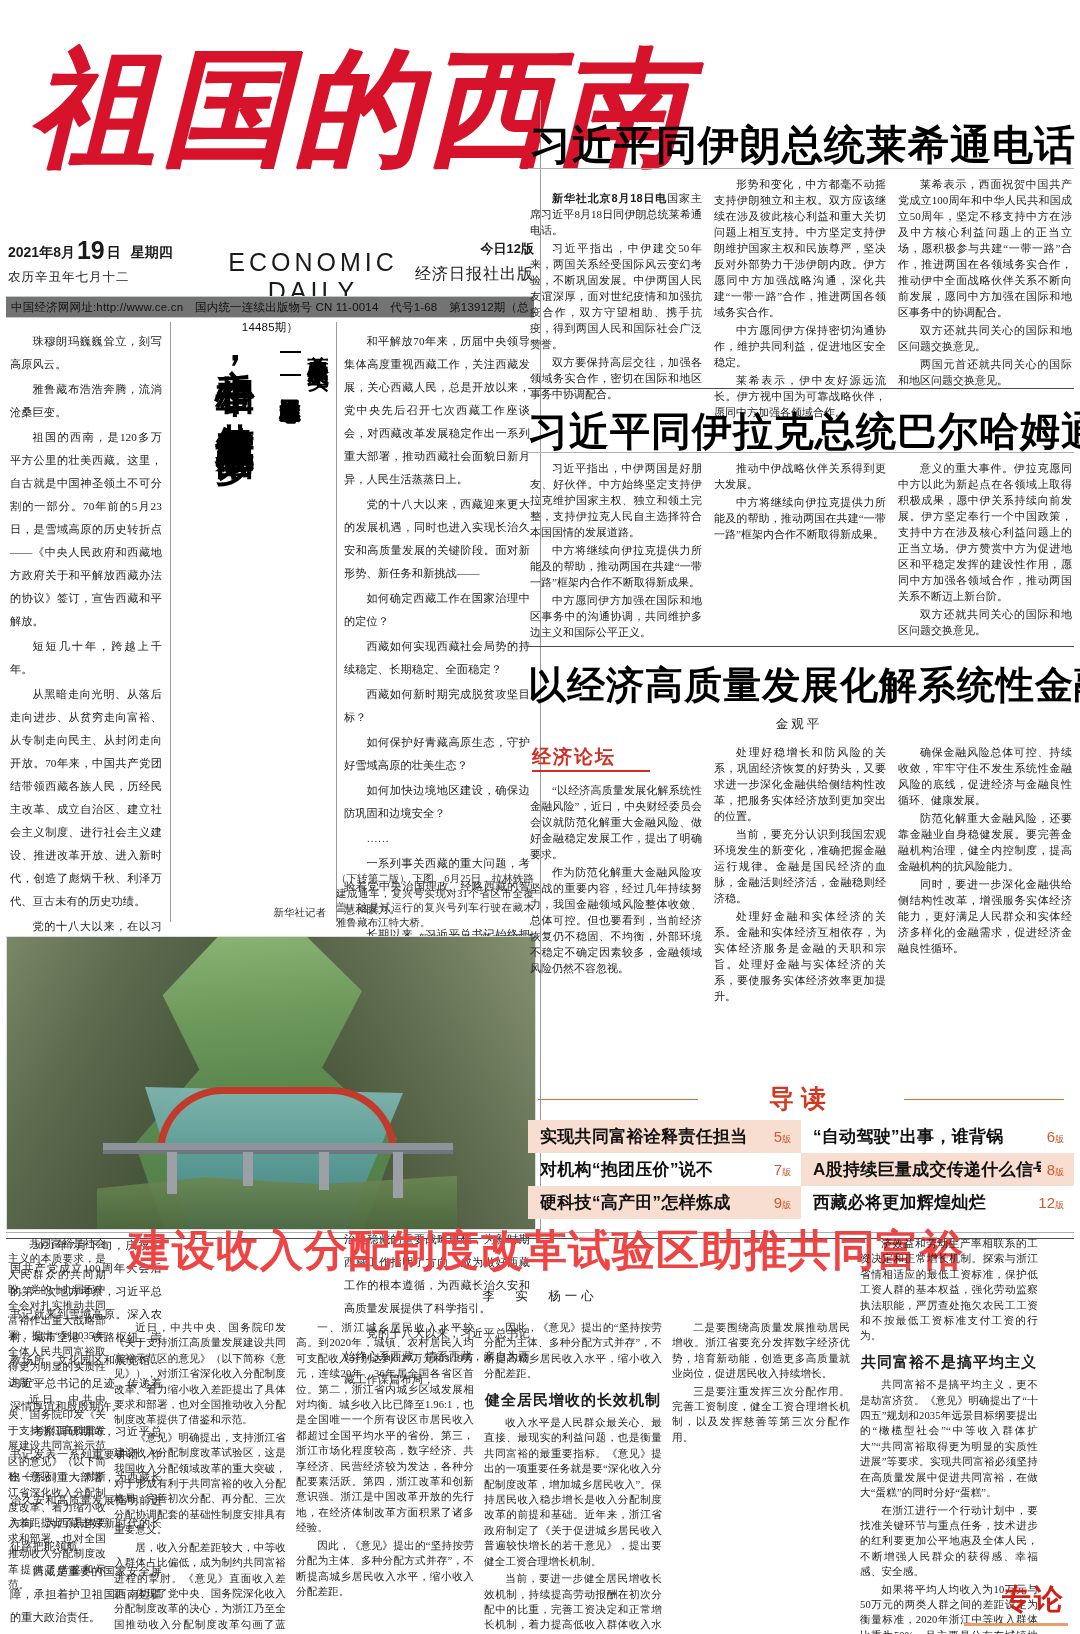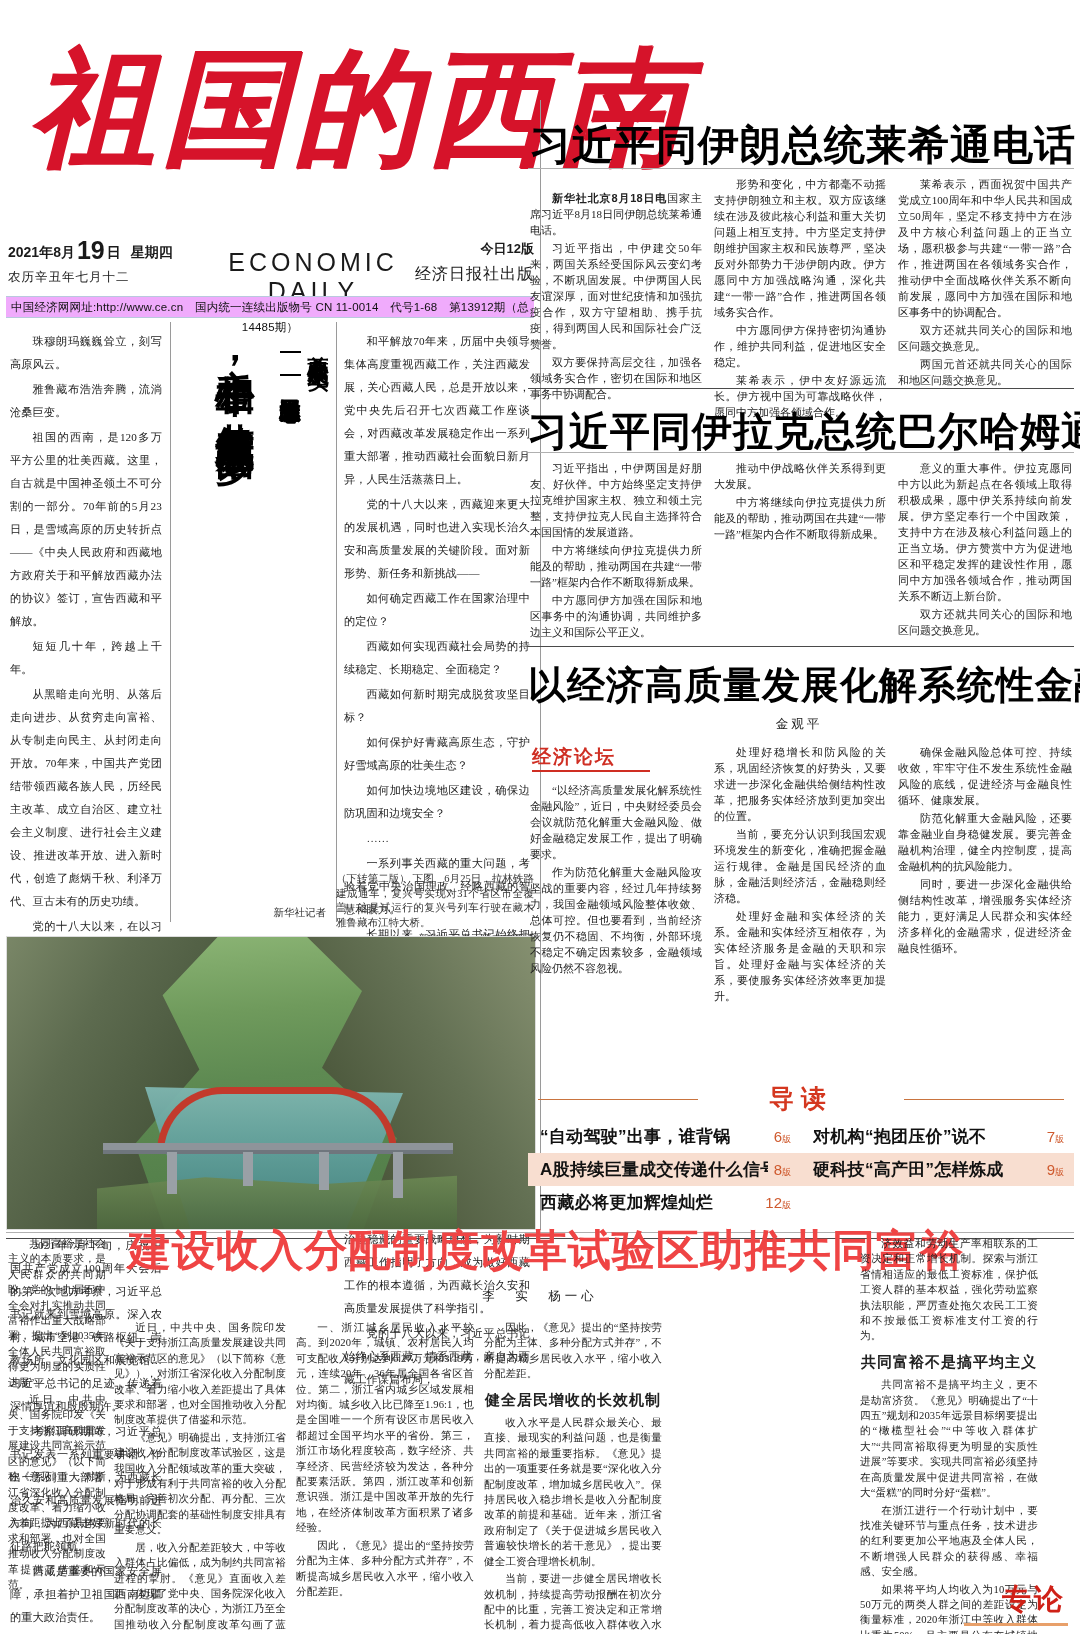--- a/index.html
+++ b/index.html
@@ -27,21 +27,21 @@
   .dateline2{font-size:12.5px;margin-top:4px;letter-spacing:1px;}
   .eng-title{
     position:absolute;left:188px;top:248px;width:250px;text-align:center;
     font-family:"Liberation Sans",sans-serif;font-size:25px;letter-spacing:4px;
   }
   .rightmeta{position:absolute;right:6px;top:240px;text-align:right;}
   .rightmeta .l1{font-family:"Liberation Sans",sans-serif;font-size:13px;font-weight:bold;}
   .rightmeta .l2{font-size:16px;margin-top:6px;letter-spacing:1px;}
   .infobar{
     position:absolute;left:6px;top:296px;width:528px;height:20px;
-    background:#f0abfc;border-top:1px solid #b9c9dd;border-bottom:1px solid #b9c9dd;
+    background:#737373;border-top:1px solid #b9c9dd;border-bottom:1px solid #b9c9dd;
     font-size:11.5px;line-height:20px;text-align:center;letter-spacing:.2px;
     font-family:"Liberation Sans",sans-serif;color:#111;
   }
 
   
   .vrule{position:absolute;background:#9a9a9a;width:1px;}
   .hrule{position:absolute;background:#4a4a4a;height:1px;}
   .hrule.thin{background:#b0b0b0;}
 
   
@@ -322,20 +322,24 @@
     <p>同时，要进一步深化金融供给侧结构性改革，增强服务实体经济能力，更好满足人民群众和实体经济多样化的金融需求，促进经济金融良性循环。</p>
   </div>
 
   <div class="guide">
     <div class="guide-title-row">
       <div class="guide-line l"></div>
       <div class="guide-line r"></div>
       <div class="guide-title">导读</div>
     </div>
     <div class="guide-grid">
+      <div class="gcell tint">
+        <span class="gtext">实现共同富裕诠释责任担当</span>
+        <span class="gpage"><span>5</span><span class="suf">版</span></span>
+      </div>
       <div class="gcell">
         <span class="gtext">“自动驾驶”出事，谁背锅</span>
         <span class="gpage"><span>6</span><span class="suf">版</span></span>
       </div>
       <div class="gcell">
         <span class="gtext">对机构“抱团压价”说不</span>
         <span class="gpage"><span>7</span><span class="suf">版</span></span>
       </div>
       <div class="gcell tint">
         <span class="gtext">A股持续巨量成交传递什么信号</span>
@@ -375,20 +379,24 @@
     <p>因此，《意见》提出的“坚持按劳分配为主体、多种分配方式并存”，不断提高城乡居民收入水平，缩小收入分配差距。</p>
   </div>
 
   <div class="col-text tiny" style="left:484px;top:1320px;width:178px;">
     <p>因此，《意见》提出的“坚持按劳分配为主体、多种分配方式并存”，不断提高城乡居民收入水平，缩小收入分配差距。</p>
     <div class="subhead">健全居民增收的长效机制</div>
     <p>收入水平是人民群众最关心、最直接、最现实的利益问题，也是衡量共同富裕的最重要指标。《意见》提出的一项重要任务就是要“深化收入分配制度改革，增加城乡居民收入”。保持居民收入稳步增长是收入分配制度改革的前提和基础。近年来，浙江省政府制定了《关于促进城乡居民收入普遍较快增长的若干意见》，提出要健全工资合理增长机制。</p>
     <p>当前，要进一步健全居民增收长效机制，持续提高劳动报酬在初次分配中的比重，完善工资决定和正常增长机制，着力提高低收入群体收入水平。</p>
   </div>
 
+  <div class="col-text tiny" style="left:672px;top:1320px;width:178px;">
+    <p>二是要围绕高质量发展推动居民增收。浙江省要充分发挥数字经济优势，培育新动能，创造更多高质量就业岗位，促进居民收入持续增长。</p>
+    <p>三是要注重发挥三次分配作用。完善工资制度，健全工资合理增长机制，以及发挥慈善等第三次分配作用。</p>
+  </div>
 
   <div class="col-text tiny" style="left:860px;top:1236px;width:178px;">
     <p>济效益和劳动生产率相联系的工资决定和正常增长机制。探索与浙江省情相适应的最低工资标准，保护低工资人群的基本权益，强化劳动监察执法职能，严厉查处拖欠农民工工资和不按最低工资标准支付工资的行为。</p>
     <div class="subhead">共同富裕不是搞平均主义</div>
     <p>共同富裕不是搞平均主义，更不是劫富济贫。《意见》明确提出了“十四五”规划和2035年远景目标纲要提出的“橄榄型社会”“中等收入群体扩大”“共同富裕取得更为明显的实质性进展”等要求。实现共同富裕必须坚持在高质量发展中促进共同富裕，在做大“蛋糕”的同时分好“蛋糕”。</p>
     <p>在浙江进行一个行动计划中，要找准关键环节与重点任务，技术进步的红利要更加公平地惠及全体人民，不断增强人民群众的获得感、幸福感、安全感。</p>
     <p>如果将平均人均收入为10万元与50万元的两类人群之间的差距设定为衡量标准，2020年浙江中等收入群体比重为50%，且主要是分布在城镇地区。（下转第三版）</p>
   </div>
 
   <div class="zhuanlun">专论</div>

